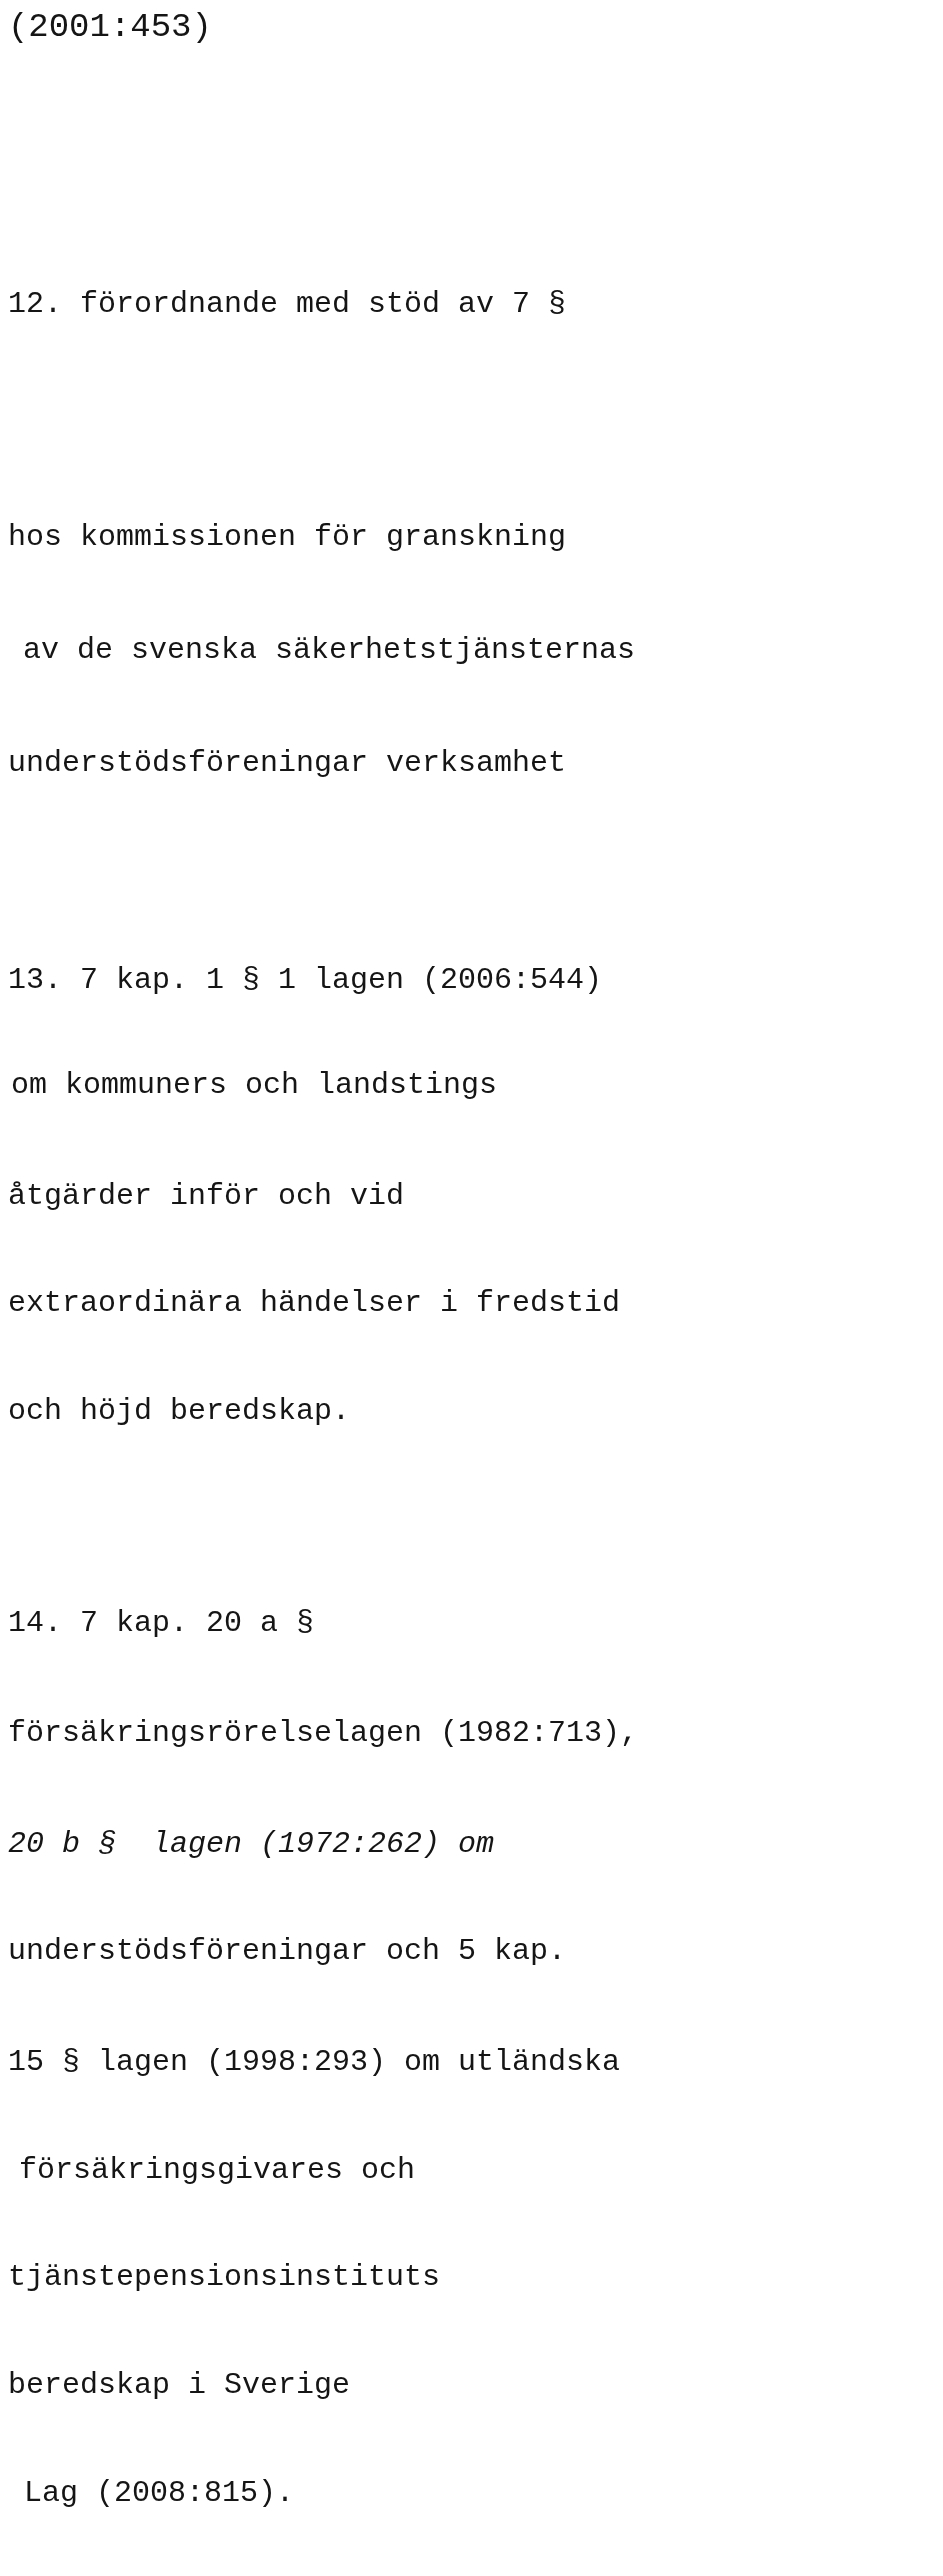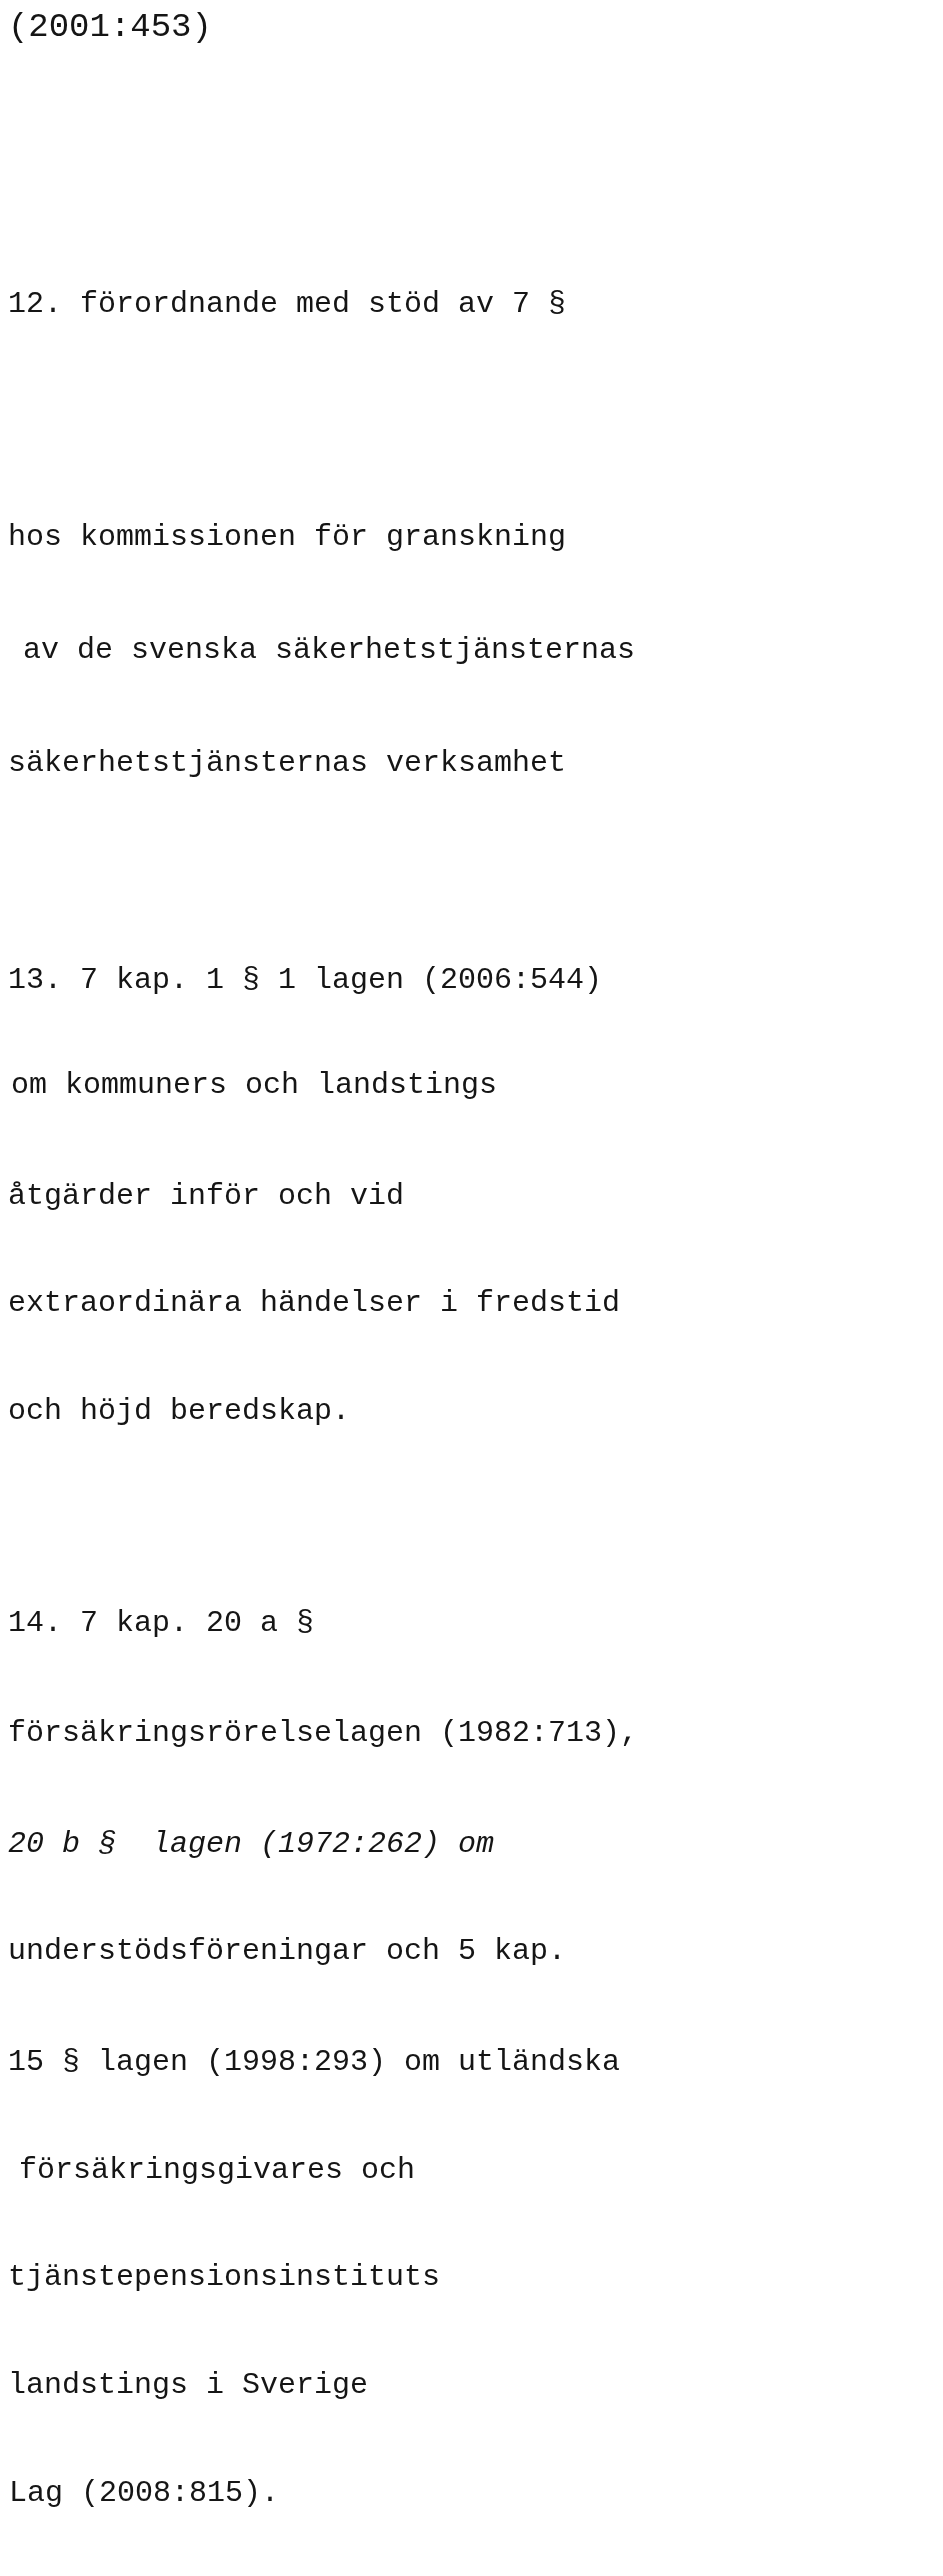--- a/index.html
+++ b/index.html
@@ -38,29 +38,29 @@
 </style>
 </head>
 <body>
 
 <div id="page">
 
 <div class="doc-line ref-head" style="top: 7.9px; left: 7.9px;">(2001:453)</div>
     <div class="doc-line" style="top: 285px; left: 7.9px;">12. förordnande med stöd av 7 §</div>
     <div class="doc-line" style="top: 518px; left: 7.9px;">hos kommissionen för granskning</div>
     <div class="doc-line" style="top: 631px; left: 7.9px; margin-left: 15px;">av de svenska säkerhetstjänsternas</div>
-    <div class="doc-line" style="top: 744px; left: 7.9px;">säkerhetstjänsternas verksamhet</div>
+    <div class="doc-line" style="top: 744px; left: 7.9px;">understödsföreningar verksamhet</div>
     <div class="doc-line" style="top: 961px; left: 7.9px;">13. 7 kap. 1 § 1 lagen (2006:544)</div>
     <div class="doc-line" style="top: 1066px; left: 11px;">om kommuners och landstings</div>
     <div class="doc-line" style="top: 1177px; left: 7.9px;">åtgärder inför och vid</div>
     <div class="doc-line" style="top: 1284px; left: 7.9px;">extraordinära händelser i fredstid</div>
     <div class="doc-line" style="top: 1392px; left: 7.9px;">och höjd beredskap.</div>
     <div class="doc-line" style="top: 1604px; left: 7.9px;">14. 7 kap. 20 a §</div>
     <div class="doc-line" style="top: 1714px; left: 7.9px;">försäkringsrörelselagen (1982:713),</div>
     <div class="doc-line" style="top: 1825px; left: 7.9px; font-style: italic;">20 b §  lagen (1972:262) om</div>
     <div class="doc-line" style="top: 1932px; left: 7.9px;">understödsföreningar och 5 kap.</div>
     <div class="doc-line" style="top: 2043px; left: 7.9px;">15 § lagen (1998:293) om utländska</div>
     <div class="doc-line" style="top: 2151px; left: 19px;">försäkringsgivares och</div>
     <div class="doc-line" style="top: 2258px; left: 7.9px;">tjänstepensionsinstituts</div>
-    <div class="doc-line" style="top: 2366px; left: 7.9px;">landstings i Sverige</div>
-    <div class="doc-line" style="top: 2474px; left: 9px;">Lag (2008:815).</div>
+    <div class="doc-line" style="top: 2366px; left: 7.9px;">beredskap i Sverige</div>
+    <div class="doc-line" style="top: 2474px; left: 24px;">Lag (2008:815).</div>
   </div>
 
 
 </body></html>

